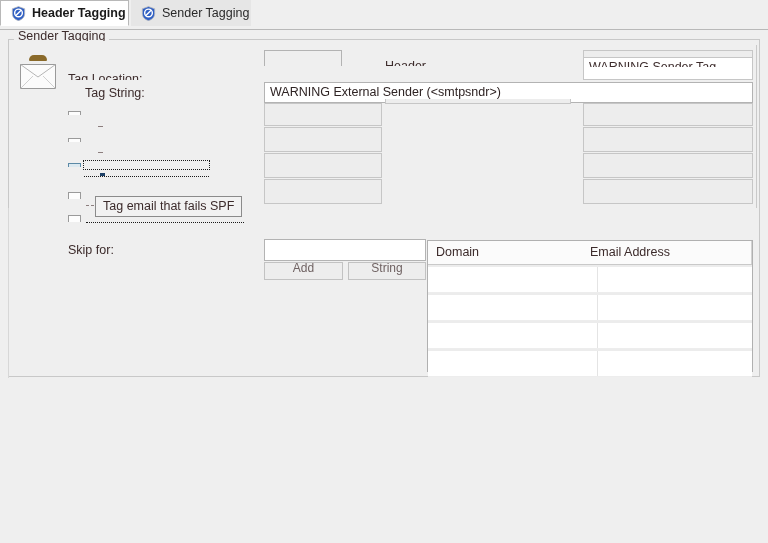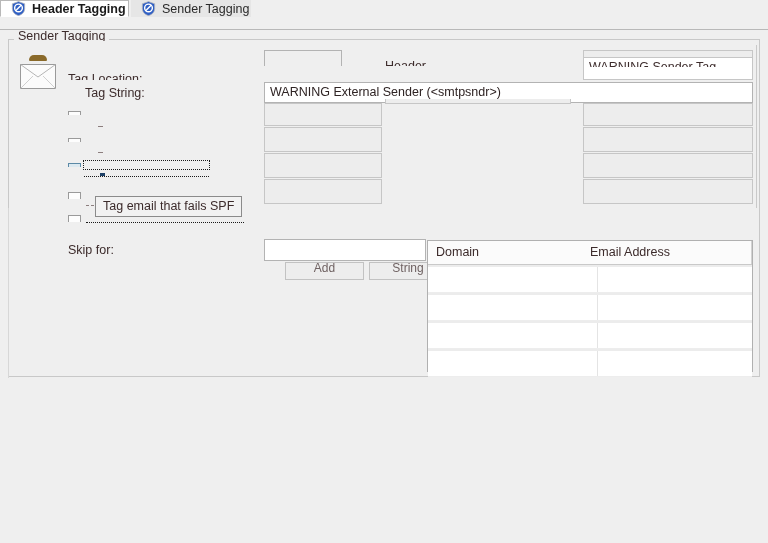--- a/index.html
+++ b/index.html
@@ -11,21 +11,21 @@
   }
   #root { position: relative; width: 768px; height: 543px; }
 
   
   .tabbar {
     position: absolute; left: 0; top: 0; width: 768px; height: 29px;
     background: #efefef;
     border-bottom: 1px solid #b8b8b8;
   }
   .tab {
-    position: absolute; top: 0; height: 17px;
+    position: absolute; top: 0; height: 26px;
     display: flex; align-items: center; gap: 6px;
     padding: 0 12px 0 10px;
     font-size: 12.5px; color: #1a1a1a;
     box-sizing: border-box;
     cursor: default;
   }
   .tab.active {
     background: #ffffff;
     border: 1px solid #b8b8b8;
     border-bottom: 1px solid #ffffff;
@@ -145,21 +145,20 @@
   .skipinput {
     position: absolute; left: 264px; top: 239px; width: 162px; height: 22px;
     background: #ffffff; border: 1px solid #b3b3b3; box-sizing: border-box;
   }
   .btn {
     position: absolute; height: 18px;
     background: #ededed; border: 1px solid #c2c2c2; box-sizing: border-box;
     font-size: 12px; color: #6f6262;
     display: flex; align-items: flex-start; justify-content: center;
     overflow: hidden;
-    margin-left: 21px;
   }
   .btn span { line-height: 10px; }
 
   
   .table {
     position: absolute; left: 427px; top: 240px; width: 326px; height: 132px;
     border: 1px solid #b0b0b0; background: #ffffff; box-sizing: border-box;
   }
   .thead { display: flex; height: 23px; border-bottom: 1px solid #c9c9c9; background: #fbfbfb; }
   .th {

